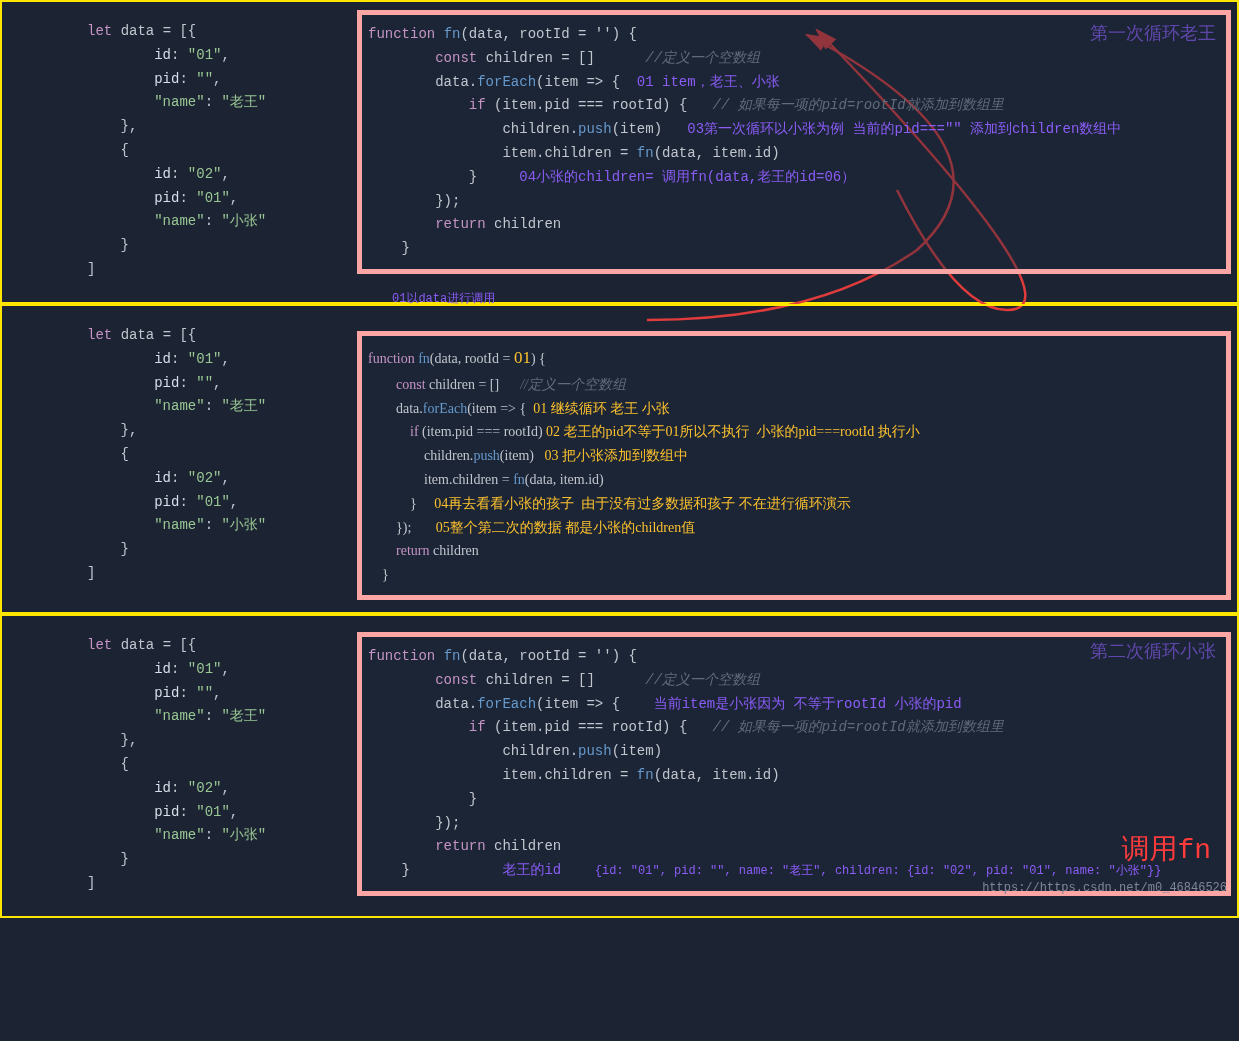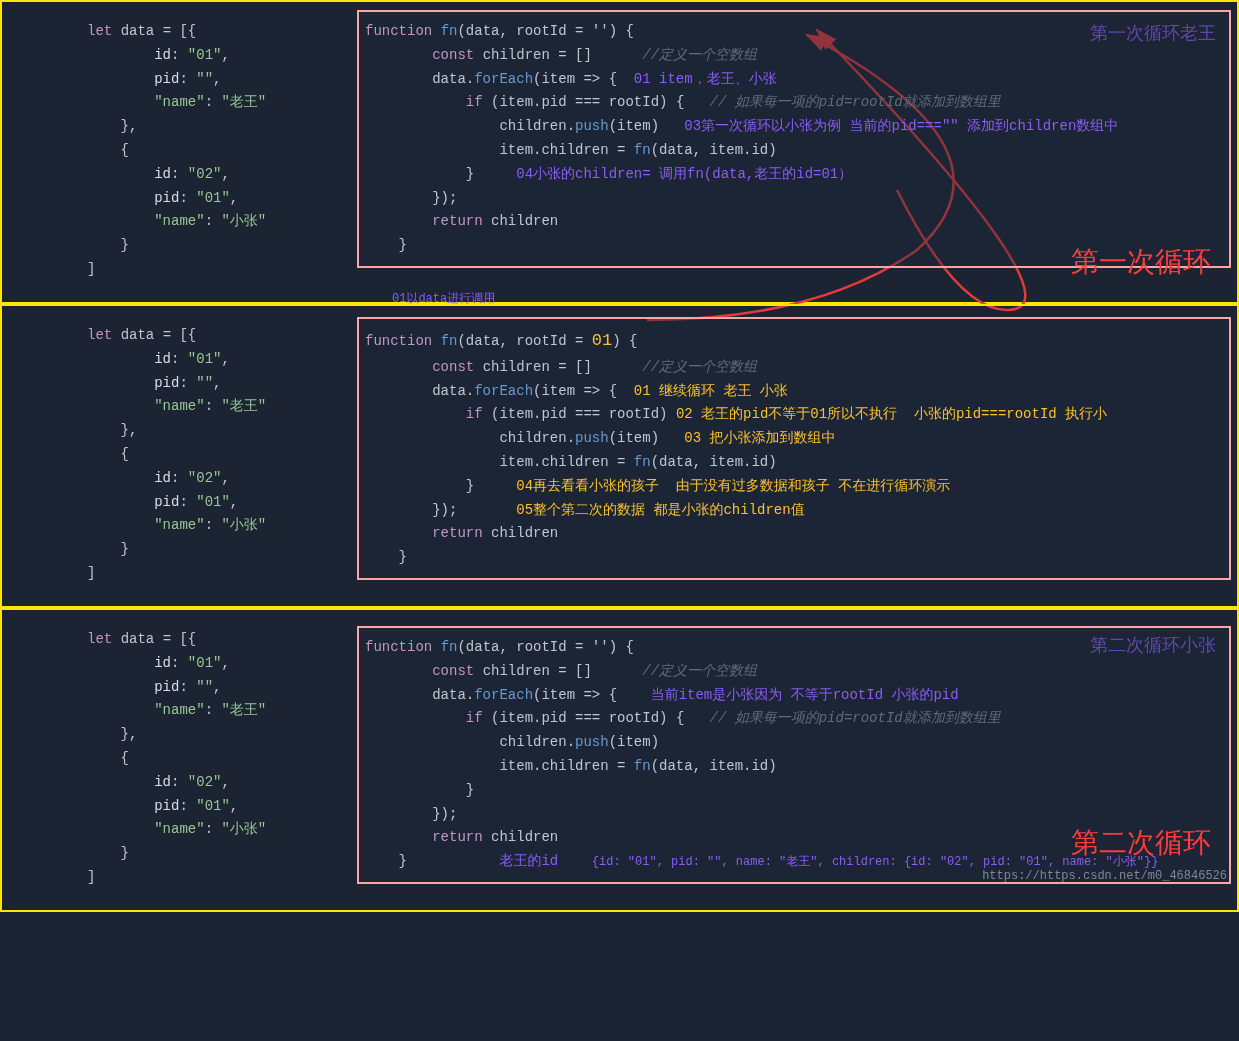--- a/index.html
+++ b/index.html
@@ -29,21 +29,21 @@
     padding: 10px 0 0 85px;
     box-sizing: border-box;
     flex-shrink: 0;
   }
   .right-col {
     flex: 1;
     position: relative;
     margin-right: 6px;
   }
   .fn-box {
-    border: 2px solid #fca5a5;
+    border: 5px solid #fca5a5;
     background: rgba(30,40,60,0.4);
     padding: 8px 0 8px 6px;
     box-sizing: border-box;
     position: relative;
   }
   pre {
     margin: 0;
     font-family: inherit;
     font-size: inherit;
     line-height: 1.7;
@@ -103,26 +103,25 @@
         <path d="M 290 310 Q 460 310 560 240 Q 670 140 450 25" stroke="#e03c3c" stroke-width="2.5" fill="none" marker-end="url(#ah)"></path>
       </svg>
       <div class="red" style="position:absolute; right:15px; top:10px; font-size:18px;">第一次循环老王</div>
       <div class="fn-box">
 <pre><span class="kw">function</span> <span class="fn">fn</span><span>(data, rootId = '') {</span>
         <span class="kw">const</span> <span>children = []</span>      <span class="cmt">//定义一个空数组</span>
         data.<span class="fn">forEach</span><span>(item =&gt; {</span>  <span class="red">01 item，老王、小张</span>
             <span class="kw">if</span> <span>(item.pid === rootId) {</span>   <span class="cmt">// 如果每一项的pid=rootId就添加到数组里</span>
                 children.<span class="fn">push</span><span>(item)</span>   <span class="red">03第一次循环以小张为例 当前的pid==="" 添加到children数组中</span>
                 <span>item.children = </span><span class="fn">fn</span><span>(data, item.id)</span>
-            }     <span class="red">04小张的children= 调用fn(data,老王的id=01）</span>
+            }     <span class="red">04小张的children= 调用fn(data,老王的id=06）</span>
         });
         <span class="kw">return</span> <span>children</span>
     }</pre>
       </div>
-      <div class="big-red" style="right:20px; top:232px;">第一次循环</div>
       <div class="red" style="position:absolute; left:35px; top:280px; font-size:12px;">01以data进行调用</div>
     </div>
   </div>
 </div>
 
 <div class="panel">
   <div class="row">
     <div class="left-col">
 <pre><span class="kw">let</span> <span>data = [{</span>
         <span class="prop">id</span>: <span class="str">"01"</span>,
@@ -130,21 +129,21 @@
         <span class="str">"name"</span>: <span class="str">"老王"</span>
     },
     {
         <span class="prop">id</span>: <span class="str">"02"</span>,
         <span class="prop">pid</span>: <span class="str">"01"</span>,
         <span class="str">"name"</span>: <span class="str">"小张"</span>
     }
 ]</pre>
     </div>
     <div class="right-col">
-      <div class="fn-box" style="margin-top:3px;">
+      <div class="fn-box" style="margin-top:17px;font-family:Liberation Serif, serif;">
 <pre><span class="kw">function</span> <span class="fn">fn</span><span>(data, rootId = </span><span class="yel" style="font-size:17px;">01</span><span>) {</span>
         <span class="kw">const</span> <span>children = []</span>      <span class="cmt">//定义一个空数组</span>
         data.<span class="fn">forEach</span><span>(item =&gt; {</span>  <span class="yel">01 继续循环 老王 小张</span>
             <span class="kw">if</span> (item.pid === rootId) <span class="yel">02 老王的pid不等于01所以不执行  小张的pid===rootId 执行小</span>
                 children.<span class="fn">push</span><span>(item)</span>   <span class="yel">03 把小张添加到数组中</span>
                 <span>item.children = </span><span class="fn">fn</span><span>(data, item.id)</span>
             }     <span class="yel">04再去看看小张的孩子  由于没有过多数据和孩子 不在进行循环演示</span>
         });       <span class="yel">05整个第二次的数据 都是小张的children值</span>
         <span class="kw">return</span> <span>children</span>
     }</pre>
@@ -175,17 +174,17 @@
         <span class="kw">const</span> <span>children = []</span>      <span class="cmt">//定义一个空数组</span>
         data.<span class="fn">forEach</span><span>(item =&gt; {</span>    <span class="red">当前item是小张因为 不等于rootId 小张的pid</span>
             <span class="kw">if</span> <span>(item.pid === rootId) {</span>   <span class="cmt">// 如果每一项的pid=rootId就添加到数组里</span>
                 children.<span class="fn">push</span><span>(item)</span>
                 <span>item.children = </span><span class="fn">fn</span><span>(data, item.id)</span>
             }
         });
         <span class="kw">return</span> <span>children</span>
     }           <span class="red">老王的id</span>    <span class="red" style="font-size:12px;">{id: "01", pid: "", name: "老王", children: {id: "02", pid: "01", name: "小张"}}</span></pre>
       </div>
-      <div class="big-red" style="right:20px; top:205px;">第二次循环</div>
+      <div class="big-red" style="right:20px; top:205px;">调用fn</div>
       <div class="watermark" style="right:4px; bottom:-2px;">https://https.csdn.net/m0_46846526</div>
     </div>
   </div>
 </div>
 
 </body></html>

